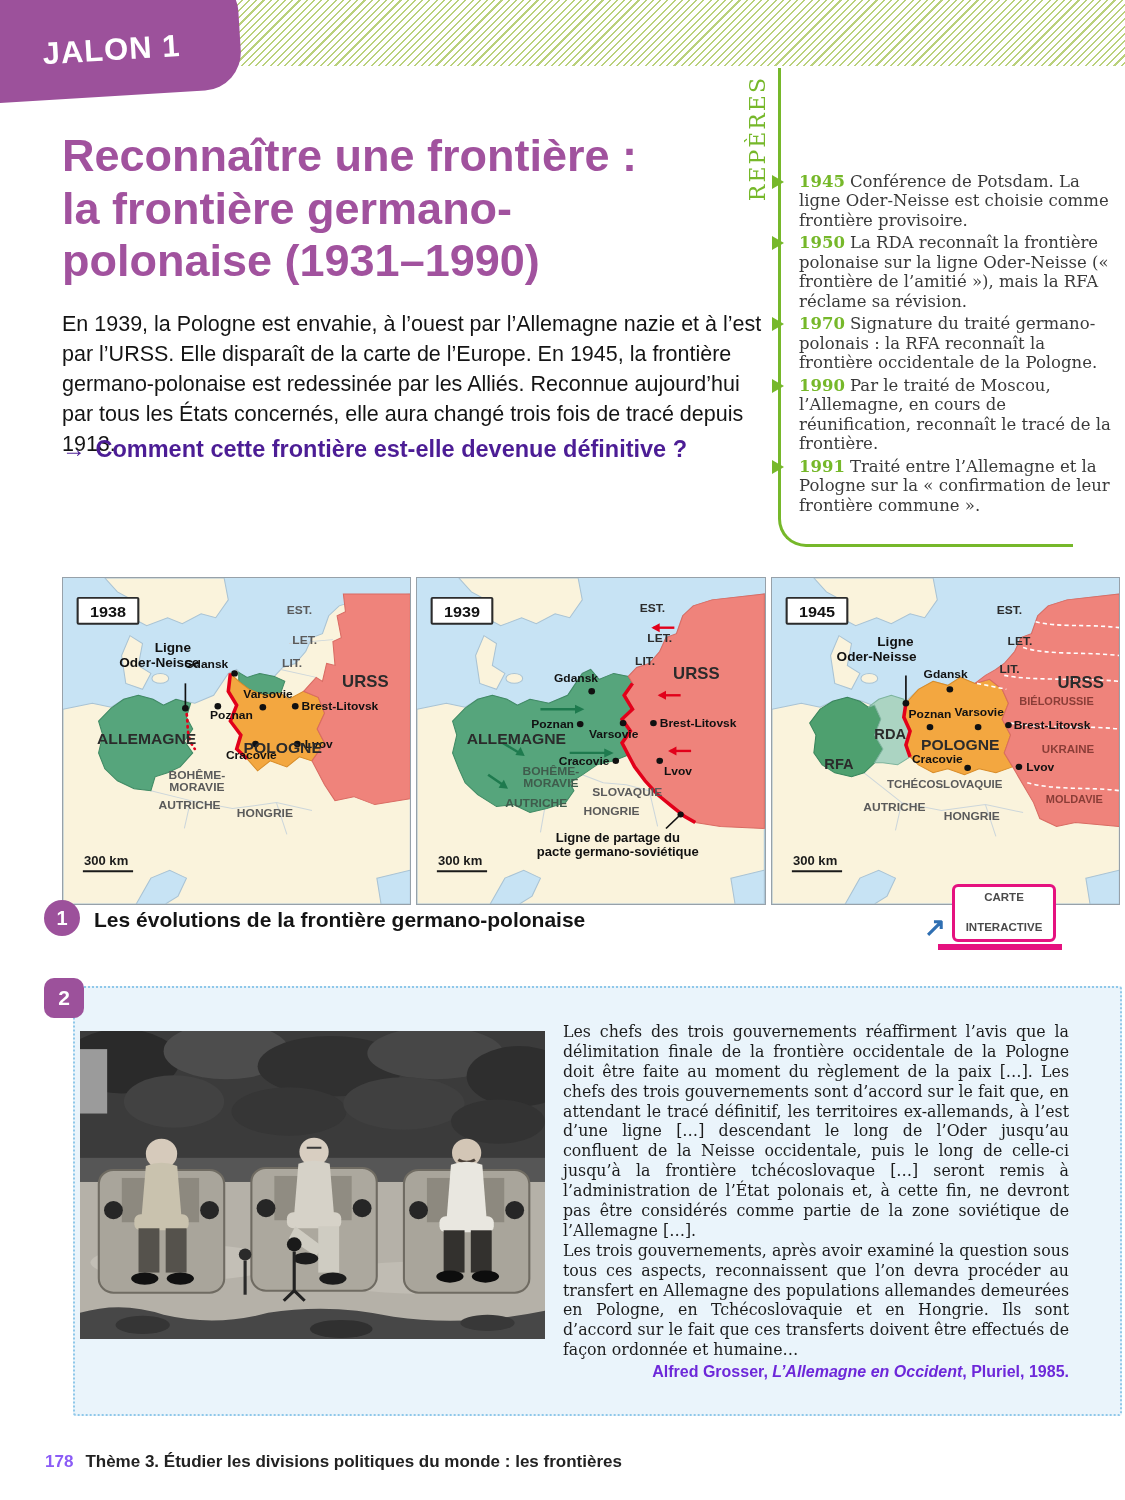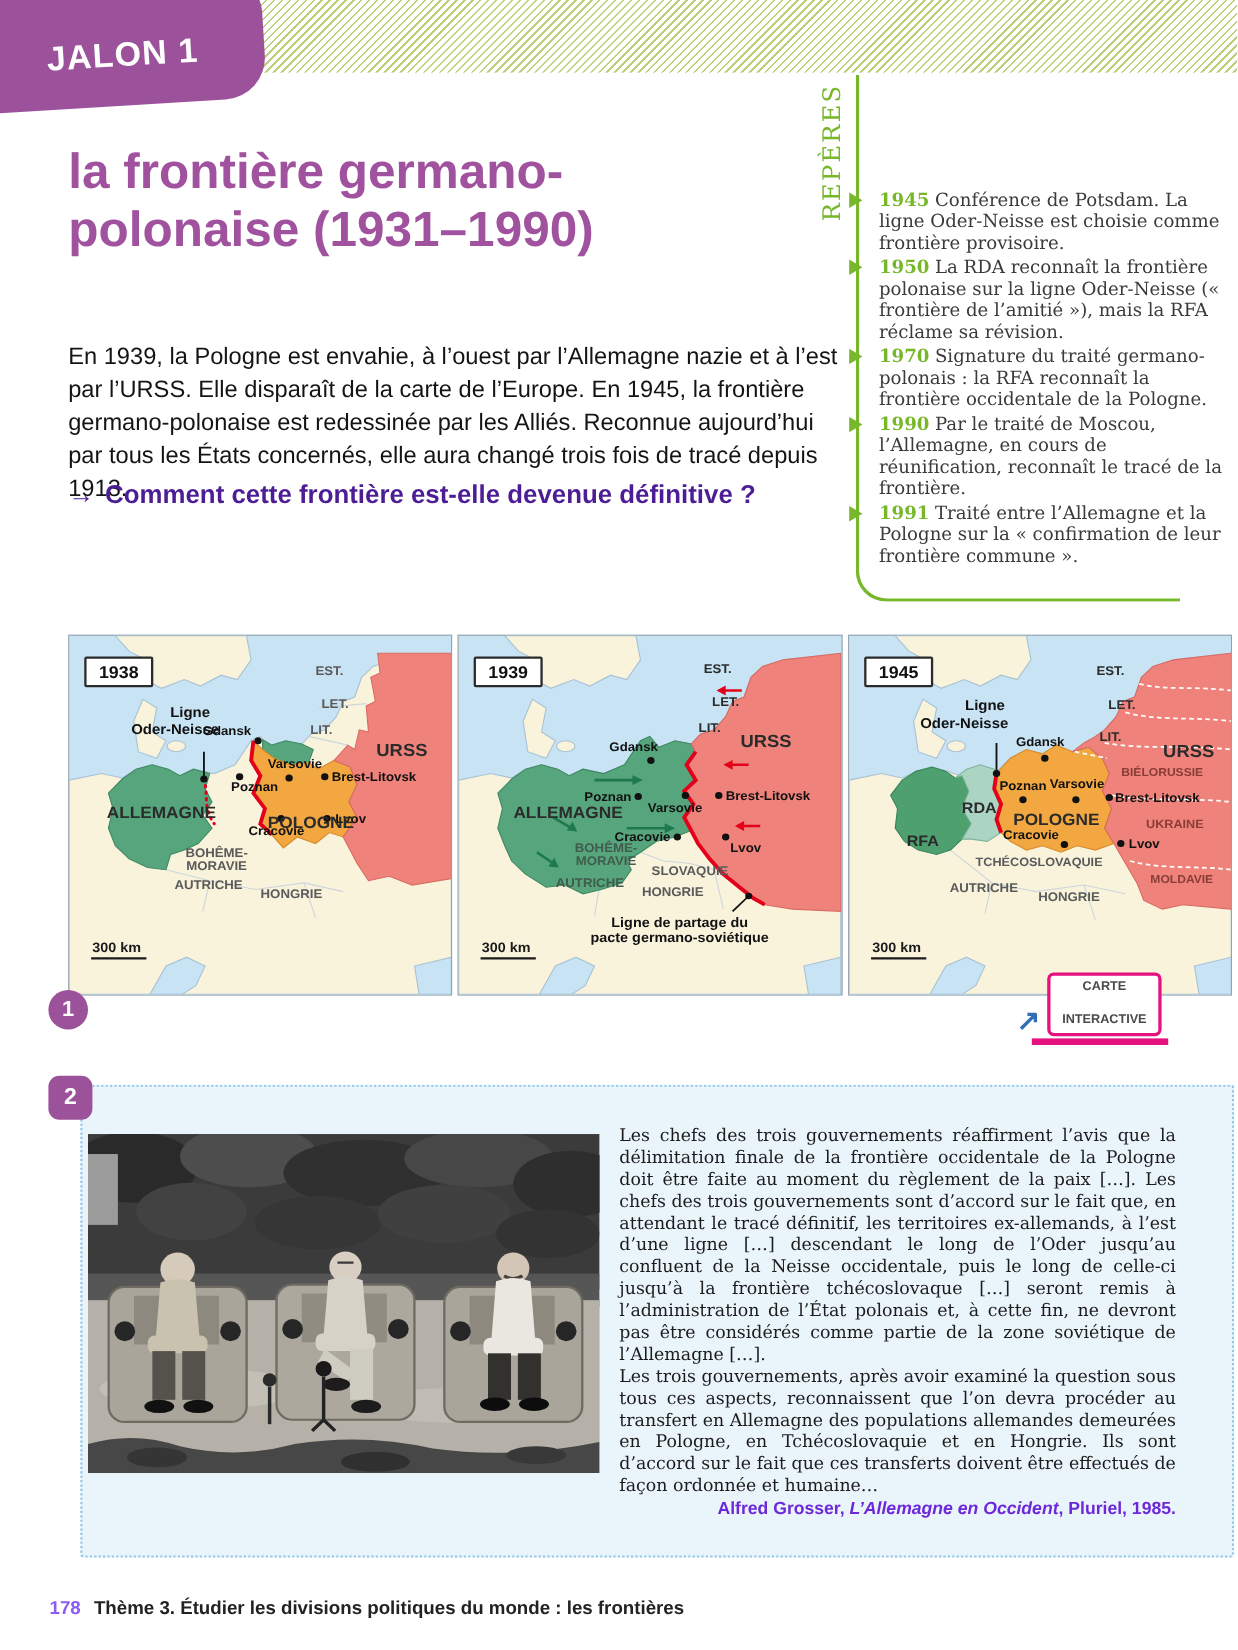--- a/index.html
+++ b/index.html
@@ -79,20 +79,21 @@
 <body>
 
 <div class="page">
 
   <div class="hatch"></div>
   <div class="jalon">
     <span>JALON 1</span>
   </div>
 
   <div class="title">
+    <div>Reconnaître une frontière :</div>
     <div>la frontière germano-</div>
     <div>polonaise (1931–1990)</div>
   </div>
 
   <div class="intro">En 1939, la Pologne est envahie, à l’ouest par l’Allemagne nazie et à l’est par l’URSS. Elle disparaît de la carte de l’Europe. En 1945, la frontière germano-polonaise est redessinée par les Alliés. Reconnue aujourd’hui par tous les États concernés, elle aura changé trois fois de tracé depuis 1913.</div>
 
   <div class="question">
     <span class="qarrow">→</span><span>Comment cette frontière est-elle devenue définitive ?</span>
   </div>
 
@@ -278,20 +279,21 @@
         <path d="M19,295 L67,295" stroke="#1a1a1a" stroke-width="2"></path>
         <rect x="14" y="20" width="58" height="26" fill="#fff" stroke="#2b2b2b" stroke-width="2" rx="1"></rect>
         <text x="43" y="39" text-anchor="middle" font-size="15.5" font-weight="bold" fill="#111">1945</text>
       </svg>
     </div>
   </div>
 
   <div class="fig-badge">
     <span>1</span>
   </div>
+  <div class="fig-caption">Les évolutions de la frontière germano-polonaise</div>
 
   <div class="carte-badge">
     <div>CARTE</div>
     <div>INTERACTIVE</div>
   </div>
   <div class="carte-underline"></div>
   <div class="carte-cursor">↗</div>
 
   <div class="doc2-box"></div>
   <div class="doc2-badge">

